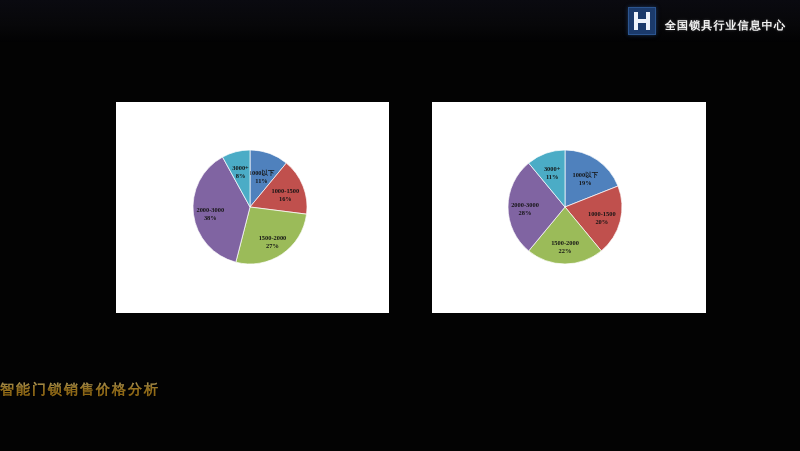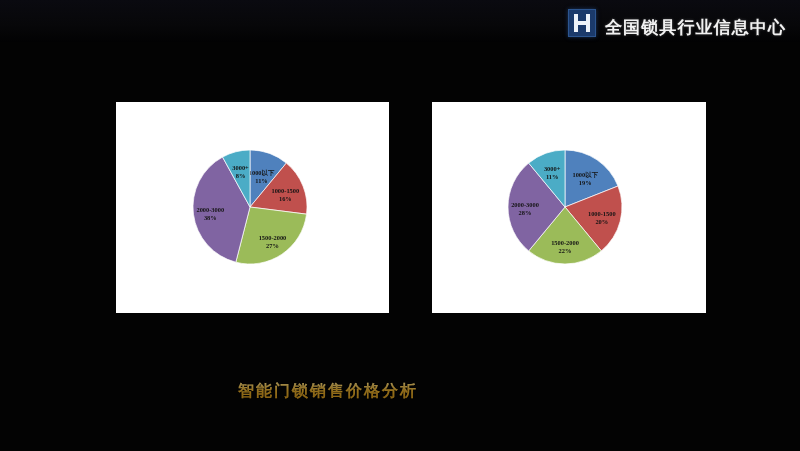--- a/index.html
+++ b/index.html
@@ -46,21 +46,21 @@
   .logo-box .bar-m {
     position: absolute;
     background: #eef3fa;
   }
   .logo-box .bar-l { left: 5px;  top: 4px;  width: 4px; height: 18px; }
   .logo-box .bar-r { right: 5px; top: 4px;  width: 4px; height: 18px; }
   .logo-box .bar-m { left: 5px;  top: 11px; width: 16px; height: 4px; }
 
   .org-name {
     color: #f2f2f2;
-    font-size: 17px;
+    font-size: 11px;
     letter-spacing: 1.1px;
     font-weight: bold;
     white-space: nowrap;
     text-shadow: 0 0 3px rgba(255,255,255,0.25);
     margin-top: 9px;
   }
 
   
   .panel {
     position: absolute;
@@ -87,22 +87,22 @@
     fill: #141414;
     text-anchor: middle;
   }
 
   
   .caption {
     position: absolute;
     left: 0;
     top: 381px;
     width: 656px;
-    text-align: center;
-    font-size: 16px;
+    text-align: left;
+    font-size: 14px;
     font-weight: bold;
     letter-spacing: 2px;
     color: #e8b035;
     background: linear-gradient(to bottom, #fbe08a 0%, #e6ad2d 45%, #c88c14 100%);
     -webkit-background-clip: text;
     background-clip: text;
     -webkit-text-fill-color: transparent;
     text-shadow: 0 0 1px rgba(0,0,0,0.4);
   }
 </style>

